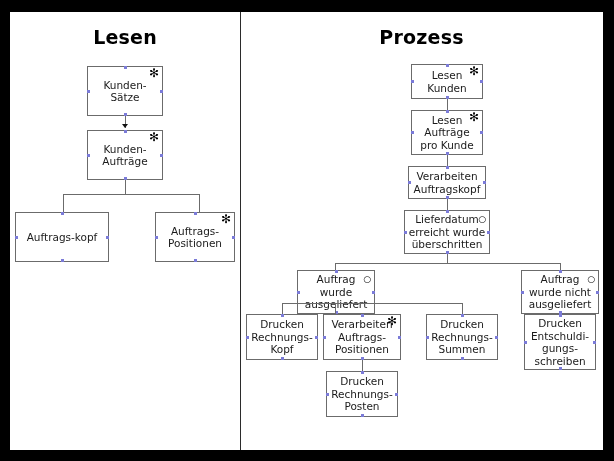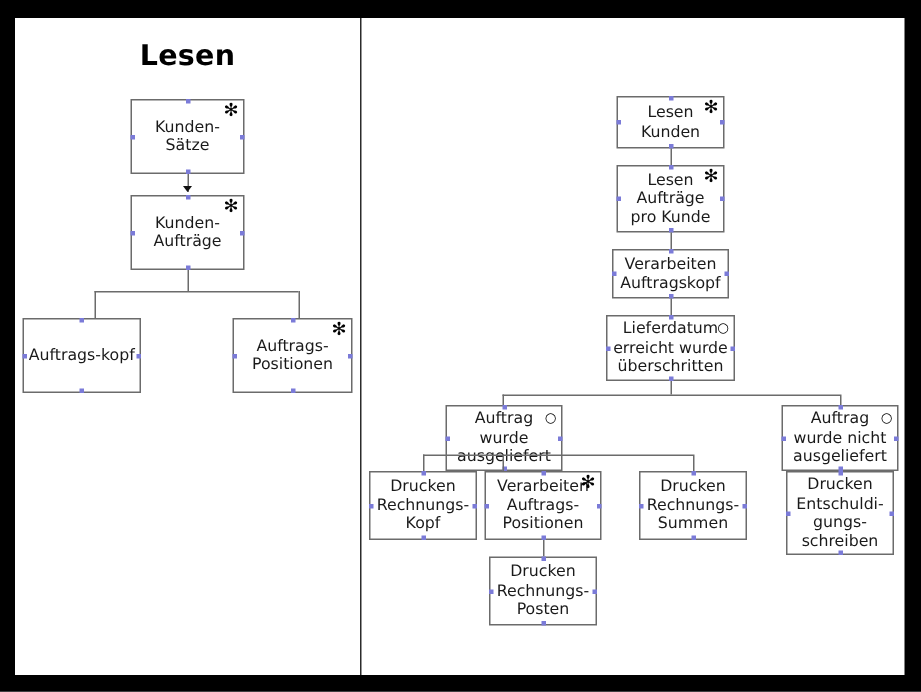--- a/index.html
+++ b/index.html
@@ -36,20 +36,21 @@
          border-right:3px solid transparent;border-top:4px solid #111;}
 </style>
 </head>
 <body>
 
 <div id="canvas">
 
   <div id="divider"></div>
 
   <div class="panel-title" id="title-daten">Lesen</div>
+  <div class="panel-title" id="title-prozess">Prozess</div>
 
   <div class="node" style="left:77px;top:54px;width:76px;height:50px;">
     <span class="lbl">Kunden-
 Sätze</span>
     <span class="mark">✻</span>
     <span class="h t"></span>
     <span class="h b"></span>
     <span class="h l"></span>
     <span class="h r"></span>
   </div>
@@ -65,21 +66,21 @@
     <span class="h b"></span>
     <span class="h l"></span>
     <span class="h r"></span>
   </div>
 
   <div class="edge v" style="left:115px;top:168px;height:14px;"></div>
   <div class="edge h2" style="left:53px;top:182px;width:136px;"></div>
   <div class="edge v" style="left:53px;top:182px;height:18px;"></div>
   <div class="edge v" style="left:189px;top:182px;height:18px;"></div>
 
-  <div class="node" style="left:5px;top:200px;width:79px;height:50px;">
+  <div class="node" style="left:5px;top:200px;width:94px;height:50px;">
     <span class="lbl">Auftrags-kopf</span>
     <span class="h t"></span>
     <span class="h b"></span>
     <span class="h l"></span>
     <span class="h r"></span>
   </div>
 
   <div class="node" style="left:145px;top:200px;width:80px;height:50px;">
     <span class="lbl">Auftrags-
 Positionen</span>

